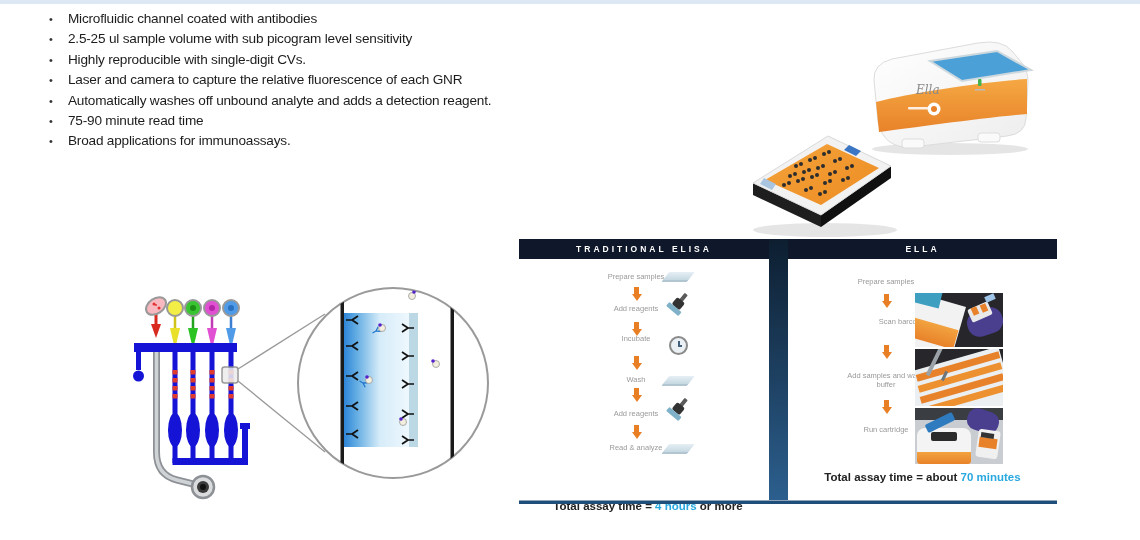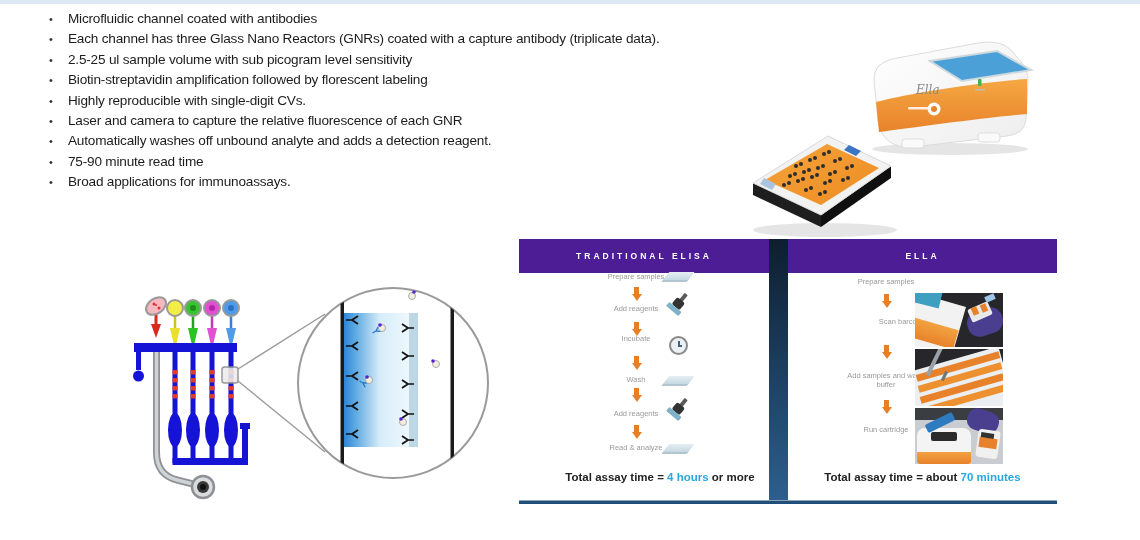--- a/index.html
+++ b/index.html
@@ -11,21 +11,21 @@
   #topbar{left:0;top:0;width:1140px;height:4px;background:#dce9f5;}
 
   
   #bullets{left:68px;top:9px;width:700px;list-style:none;margin:0;padding:0;
            font-size:13.6px;color:#1c1c1c;line-height:20.4px;}
   #bullets li{position:relative;white-space:nowrap;letter-spacing:-0.2px;}
   #bullets li::before{content:"•";position:absolute;left:-19px;top:0;font-size:11px;color:#333;}
 
   
   #panel{left:519px;top:237px;width:538px;height:267px;background:#fff;}
-  .hdr{position:absolute;top:2px;height:34px;background:#4c1d95;color:#fff;
+  .hdr{position:absolute;top:2px;height:20px;background:#0f172a;color:#fff;
        font-size:8.5px;font-weight:bold;letter-spacing:3px;display:flex;
        align-items:center;justify-content:center;}
   #hdr-left{left:0;width:250px;}
   #hdr-right{left:269px;width:269px;}
   #divider{left:250px;top:2px;width:19px;height:261px;
            background:linear-gradient(#0d1e30,#2c5f8e);}
   #panel-bottom-line{left:0;top:263px;width:538px;height:3px;background:#1f4e7a;border-top:1px solid #8fa6b8;}
 
   .steplabel{position:absolute;color:#9a9a9a;font-size:7.5px;line-height:9px;text-align:center;width:120px;}
   .oarrow{position:absolute;width:11px;height:14px;}
@@ -52,23 +52,21 @@
   
   svg{display:block;}
 </style>
 </head>
 <body>
 
 <div id="topbar" class="abs"></div>
 
 <ul id="bullets" class="abs">
   <li>Microfluidic channel coated with antibodies</li>
-  <li>Each channel has three Glass Nano Reactors (GNRs) coated with a capture antibody (triplicate data).</li>
   <li>2.5-25 ul sample volume with sub picogram level sensitivity</li>
-  <li>Biotin-streptavidin amplification followed by  florescent labeling</li>
   <li>Highly reproducible with single-digit CVs.</li>
   <li>Laser and camera to capture the relative  fluorescence of each GNR</li>
   <li>Automatically washes off unbound analyte and adds a detection reagent.</li>
   <li>75-90 minute read time</li>
   <li>Broad applications for immunoassays.</li>
 </ul>
 
 <svg class="abs" style="left:850px;top:22px;" width="195" height="135" viewBox="0 0 195 135">
   <defs>
     <linearGradient id="og" x1="0" y1="0" x2="0" y2="1">
@@ -318,21 +316,21 @@
       <div class="pad"></div>
     </div>
   <div class="oarrow" style="left:112px;top:188px;">
       <div class="shaft"></div>
       <div class="head"></div>
     </div>
 
   <div class="steplabel" style="left:57px;top:206px;">Read &amp; analyze</div>
   <div class="plate-icon" style="left:146px;top:207px;"></div>
 
-  <div class="total" style="left:16px;width:250px;">
+  <div class="total" style="left:4px;width:250px;margin-top:29px;">
     <span>Total assay time = </span><span class="hl">4 hours</span><span> or more</span>
   </div>
 
   <div class="steplabel" style="left:307px;top:40px;">Prepare samples</div>
   <div class="oarrow" style="left:362px;top:57px;">
       <div class="shaft"></div>
       <div class="head"></div>
     </div>
   <div class="steplabel" style="left:323px;top:80px;">Scan barcode</div>
   <div class="oarrow" style="left:362px;top:108px;">

